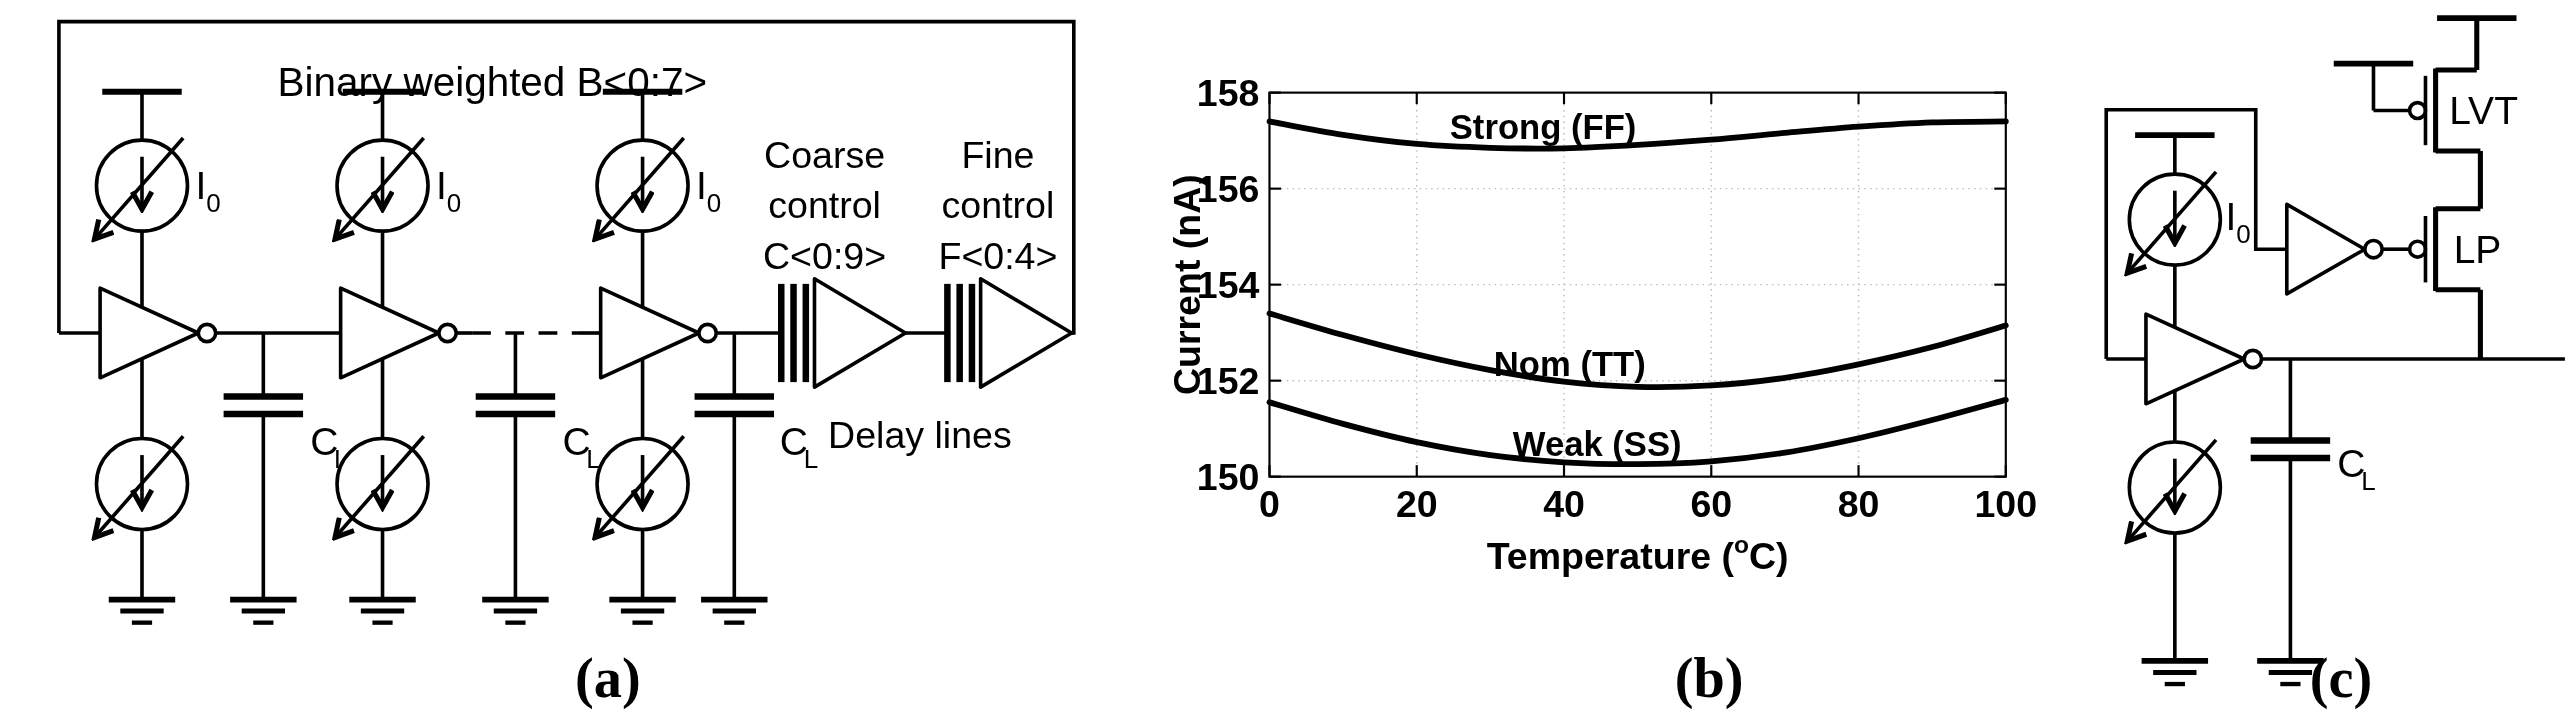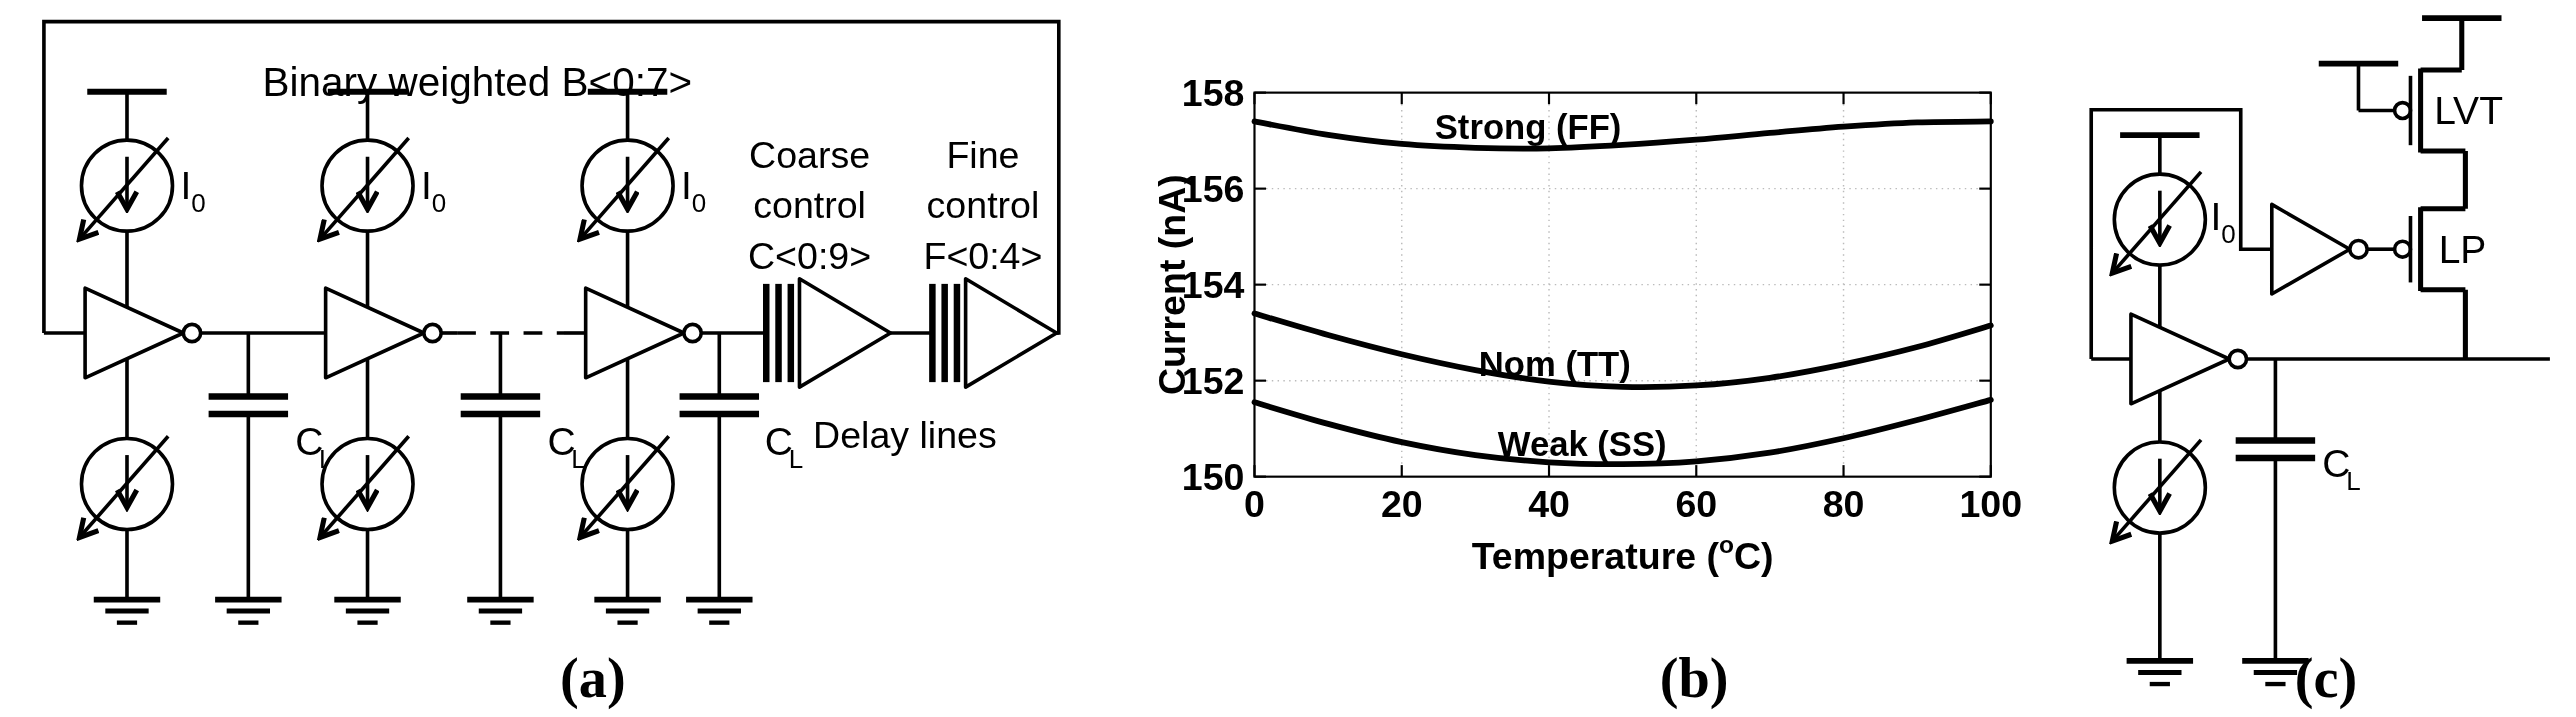--- a/index.html
+++ b/index.html
@@ -1,16 +1,16 @@
 <!DOCTYPE html>
 <html style="--ink: #000000; --grid: #bbbbbb;font-size:11.6px"><head>
 <meta charset="utf-8">
 <style>
   html,body{margin:0;padding:0;background:#fff;width:2576px;height:718px;overflow:hidden;}
-  #figure-root{display:flex;flex-direction:row;align-items:flex-start;width:2576px;height:718px;background:#fff;padding-left:15px;box-sizing:border-box;}
+  #figure-root{display:flex;flex-direction:row;align-items:flex-start;width:2576px;height:718px;background:#fff;padding-left:30px;box-sizing:border-box;}
   svg{display:block;}
   .wire{stroke:var(--ink,#000);stroke-width:5;fill:none;}
   .wire7{stroke:var(--ink,#000);stroke-width:7;fill:none;}
   .dashed{stroke-dasharray:26 20;}
   .sym{stroke:var(--ink,#000);stroke-width:5;fill:#fff;}
   .symj{stroke-linejoin:round;}
   .lbl{font-family:"Liberation Sans",sans-serif;fill:var(--ink,#000);}
   .t56{font-size:56px;}
   .t54{font-size:54px;}
   .t52{font-size:52px;}

